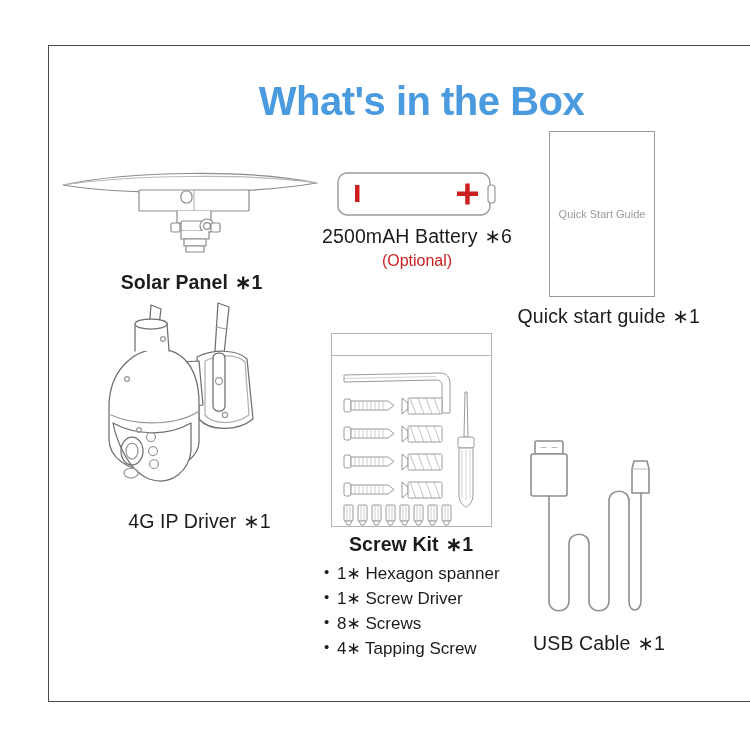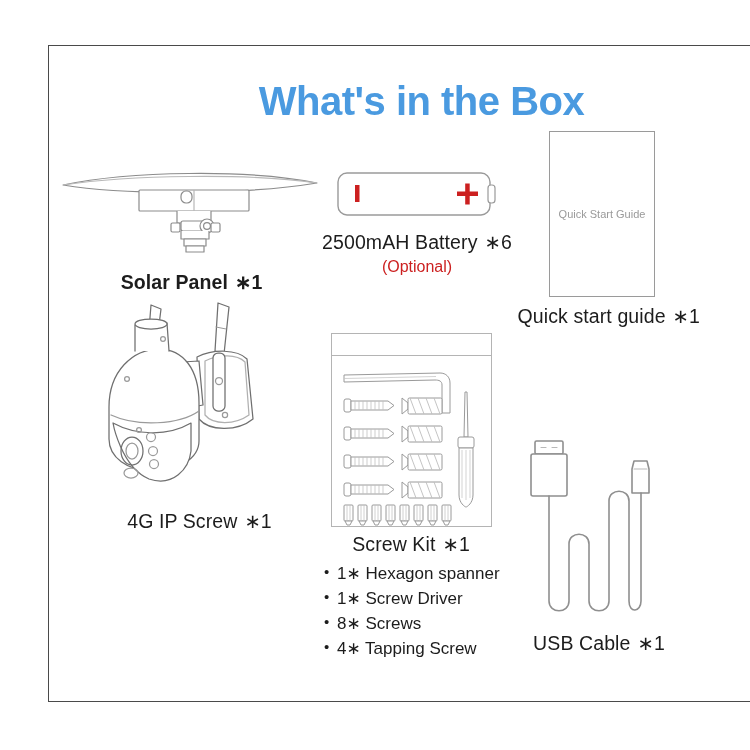--- a/index.html
+++ b/index.html
@@ -62,24 +62,24 @@
   
   #item-solar   { left: 10px;  top: 117px; width: 265px; }
   #item-battery { left: 268px; top: 117px; width: 200px; }
   #item-guide   { left: 455px; top: 85px;  width: 196px; }
   #item-camera  { left: 38px;  top: 253px; width: 225px; }
   #item-screw   { left: 262px; top: 287px; width: 200px; }
   #item-posmark { left: 60px;  top: 490px; width: 185px; }
   #item-usb     { left: 452px; top: 390px; width: 196px; }
 
   #solar-caption   { margin-top: 16px; font-weight: bold; }
-  #battery-caption { margin-top: 6px; }
+  #battery-caption { }
   #guide-caption   { margin-top: 8px; text-align: right; }
   #camera-caption  { margin-top: 6px; }
-  #screw-caption   { margin-top: 6px; }
+  #screw-caption   { margin-top: 6px; font-weight: bold; }
   #posmark-caption { margin-top: 7px; }
   #usb-caption     { margin-top: 6px; }
 
   
   .guide-sheet {
     width: 106px;
     height: 166px;
     border: 1.2px solid #9a9a9a;
     margin: 0 auto;
     position: relative;
@@ -224,21 +224,21 @@
         <ellipse cx="45" cy="152" rx="11" ry="14" fill="none" stroke="#6f6f6f"></ellipse>
         <ellipse cx="45" cy="152" rx="6" ry="8" fill="none" stroke="#9a9a9a"></ellipse>
         <circle cx="64" cy="138" r="4.5" fill="none" stroke="#9a9a9a"></circle>
         <circle cx="66" cy="152" r="4.5" fill="none" stroke="#9a9a9a"></circle>
         <circle cx="67" cy="165" r="4.5" fill="none" stroke="#9a9a9a"></circle>
         <circle cx="52" cy="131" r="2.4" fill="none" stroke="#9a9a9a"></circle>
         <ellipse cx="44" cy="174" rx="7" ry="5" fill="none" stroke="#9a9a9a"></ellipse>
       </g>
     </svg>
     <div class="caption" id="camera-caption">
-      <span>4G IP Screw</span><span class="qty">∗1</span>
+      <span>4G IP Driver</span><span class="qty">∗1</span>
     </div>
   </div>
 
   <div class="item" id="item-screw">
     <div class="screwbox">
       <div class="screwbox-lid"></div>
       <svg class="screwbox-art" width="159" height="171" viewBox="0 0 159 171">
         <g fill="#ffffff" stroke="#9a9a9a" stroke-width="1" stroke-linejoin="round">
 
           <path d="M12 20 L108 18 C114 18, 118 22, 118 28 L118 58 L110 58 L110 30 C110 26, 107 25, 103 25 L12 27 Z"></path>

